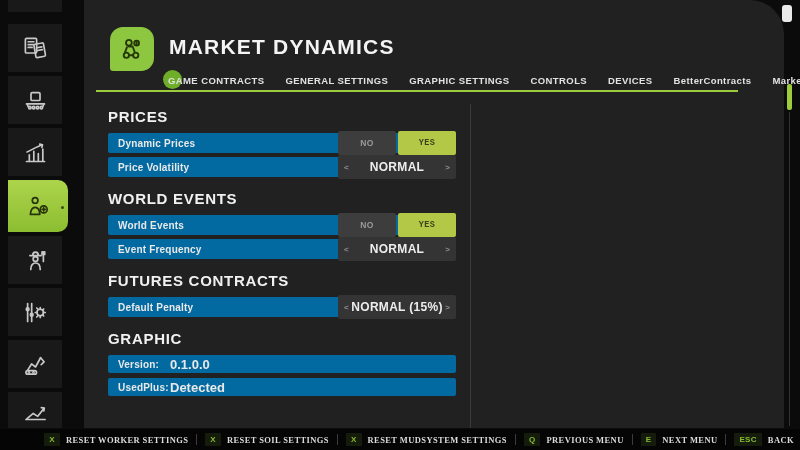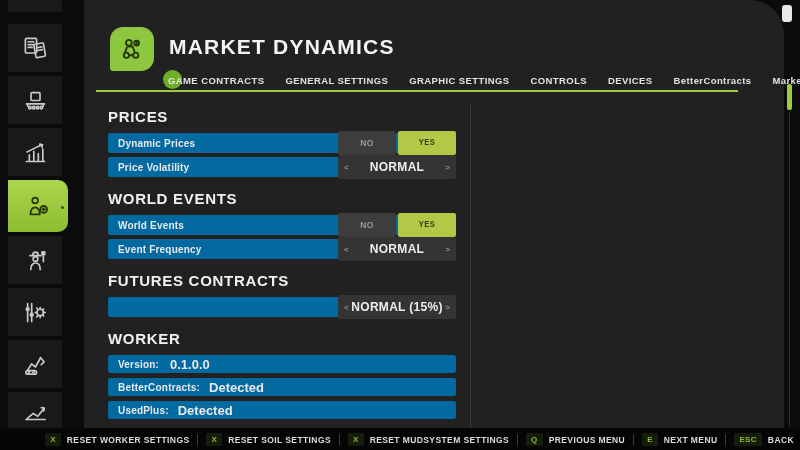--- a/index.html
+++ b/index.html
@@ -30,42 +30,42 @@
   .tab .marker.left{left:-5px;}
   .tab-underline{position:absolute;left:96px;top:90px;width:642px;height:2px;background:var(--accent);}
 
   
   .content{position:absolute;left:108px;top:100px;width:348px;height:328px;overflow:hidden;}
   .section-title{font-size:15px;font-weight:700;color:#f1f1f1;letter-spacing:.7px;margin:13px 0 8px 0;}
   .section-title:first-child{margin-top:8px;}
   .row{height:20px;background:#0369a1;border-radius:2px;margin-bottom:4px;display:flex;align-items:center;padding-left:10px;}
   .row .lbl{font-size:10px;font-weight:700;color:#e9e9e9;flex:1;letter-spacing:.2px;}
   .row.status{height:18px;margin-bottom:5px;}
-  .row.status .lbl{flex:0 0 auto;min-width:52px;padding-right:9px;}
+  .row.status .lbl{flex:0 0 auto;min-width:52px;padding-right:1px;}
   .row .val{font-size:13px;font-weight:700;color:#e9e9e9;}
   .ctrl{width:118px;height:24px;display:flex;margin-left:auto;}
   .toggle{gap:2px;}
   .toggle .opt{flex:1;display:flex;align-items:center;justify-content:center;font-size:8.5px;font-weight:700;color:#9a9a9a;background:#3d3d3d;border-radius:2px;letter-spacing:.4px;cursor:pointer;}
   .toggle .opt.on{background:var(--toggle);color:#3b421b;font-family:Liberation Mono, monospace;}
   .selector{background:#343434;border-radius:2px;align-items:center;justify-content:space-between;padding:0 6px;cursor:pointer;}
   .selector .selval{font-size:12px;font-weight:700;color:#ededed;letter-spacing:.3px;}
   .selector .ar{color:#8d8d8d;font-size:8px;font-weight:700;}
 
   .vdiv{position:absolute;left:470px;top:104px;width:1px;height:324px;background:#3b3b3b;}
 
   
   .scroll-thumb{position:absolute;left:787px;top:84px;width:5px;height:26px;background:var(--accent);border-radius:2px;cursor:pointer;}
   .scroll-track{position:absolute;left:789px;top:112px;width:1px;height:314px;background:#333;}
   .mouse{position:absolute;left:782px;top:5px;width:10px;height:17px;background:#e9e9e9;border-radius:3px;}
 
   
   .bottombar{position:absolute;left:0;bottom:0;width:800px;height:21px;background:#050505;display:flex;align-items:center;justify-content:flex-end;padding-right:6px;}
   .bb-item{display:flex;align-items:center;cursor:pointer;}
   .key{background:#151c0c;color:var(--key);font-size:8px;font-weight:700;padding:2px 5px;border-radius:1px;letter-spacing:.3px;}
-  .bb-lbl{color:#dcdcdc;font-size:8.5px;font-weight:700;letter-spacing:.4px;margin-left:6px;white-space:nowrap;}
+  .bb-lbl{color:#dcdcdc;font-size:8.5px;font-weight:700;letter-spacing:.4px;margin-left:6px;white-space:nowrap;font-family:Liberation Serif, serif;}
   .bb-div{width:1px;height:11px;background:#3c3c3c;margin:0 8px;}
 </style>
 </head>
 <body>
 
 <div class="panel"></div>
 <div class="mouse"></div>
 
 <div class="sidebar">
     <div class="tile partial" style="top: 0px; height: 12px;">
@@ -213,36 +213,33 @@
     <div class="row">
       <span class="lbl">Event Frequency</span>
       <div class="ctrl selector">
         <span class="ar">&lt;</span>
         <span class="selval">NORMAL</span>
         <span class="ar">&gt;</span>
       </div>
     </div>
     <div class="section-title">FUTURES CONTRACTS</div>
     <div class="row">
+      <span class="lbl">Default Penalty</span>
       <div class="ctrl selector">
         <span class="ar">&lt;</span>
         <span class="selval">NORMAL (15%)</span>
         <span class="ar">&gt;</span>
       </div>
     </div>
-    <div class="section-title">WORKER</div>
+    <div class="section-title">GRAPHIC</div>
     <div class="row status">
       <span class="lbl">Version:</span>
       <span class="val">0.1.0.0</span>
     </div>
     <div class="row status">
-      <span class="lbl">BetterContracts:</span>
-      <span class="val">Detected</span>
-    </div>
-    <div class="row status">
       <span class="lbl">UsedPlus:</span>
       <span class="val">Detected</span>
     </div>
   </div>
 <div class="vdiv"></div>
 
 <div class="scroll-thumb"></div>
 <div class="scroll-track"></div>
 
 <div class="bottombar">

